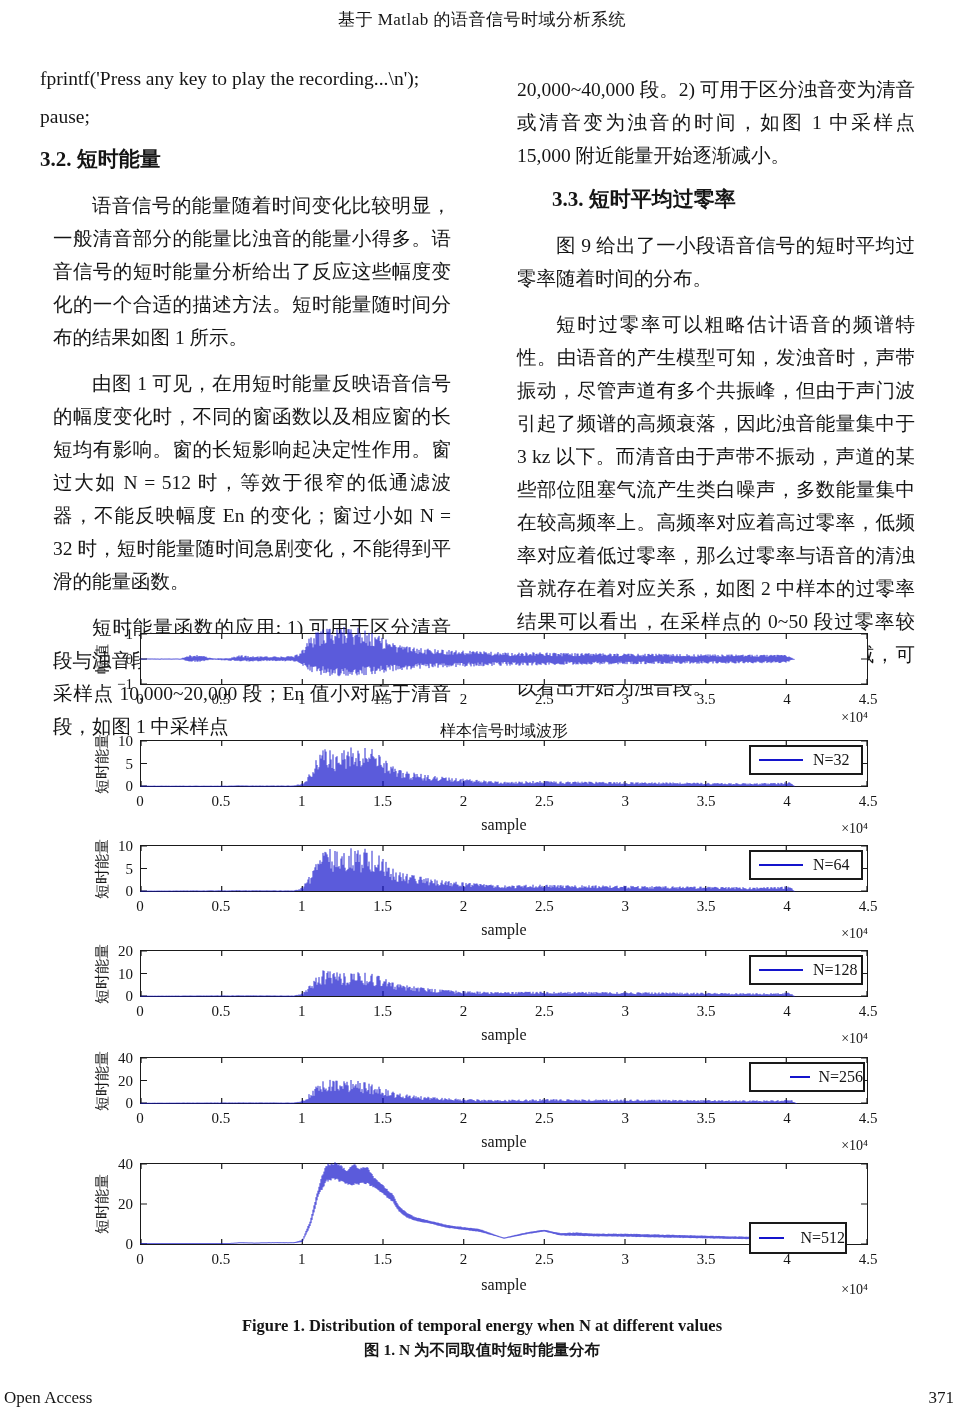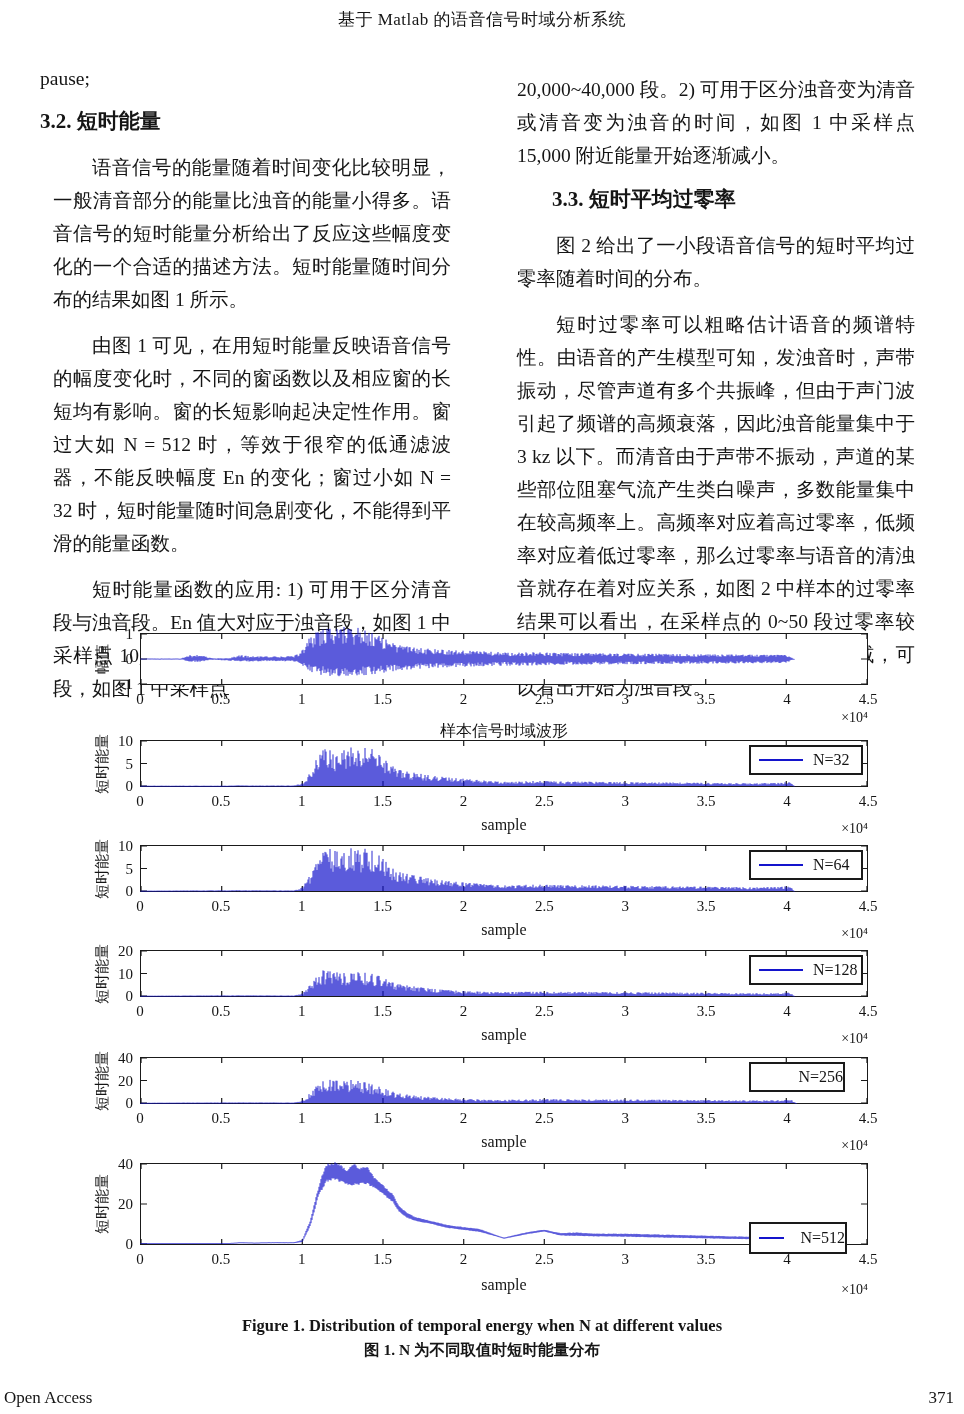--- a/index.html
+++ b/index.html
@@ -31,31 +31,32 @@
   #caption-zh{top:1340px;font-size:15.5px;}
   .footer-left{position:absolute;left:4px;top:1388px;font-size:17px;}
   .footer-right{position:absolute;right:10px;top:1388px;font-size:17px;}
 </style>
 </head>
 <body>
 
 <div class="page-title">基于 Matlab 的语音信号时域分析系统</div>
 
 <div class="col" id="col-left">
+  <div class="code-line">fprintf('Press any key to play the recording...\n');</div>
   <div class="code-line">pause;</div>
   <h3 class="sec">3.2. 短时能量</h3>
   <p class="indent">语音信号的能量随着时间变化比较明显，一般清音部分的能量比浊音的能量小得多。语音信号的短时能量分析给出了反应这些幅度变化的一个合适的描述方法。短时能量随时间分布的结果如图 1 所示。</p>
   <p class="indent">由图 1 可见，在用短时能量反映语音信号的幅度变化时，不同的窗函数以及相应窗的长短均有影响。窗的长短影响起决定性作用。窗过大如 N = 512 时，等效于很窄的低通滤波器，不能反映幅度 En 的变化；窗过小如 N = 32 时，短时能量随时间急剧变化，不能得到平滑的能量函数。</p>
   <p class="indent">短时能量函数的应用: 1) 可用于区分清音段与浊音段。En 值大对应于浊音段，如图 1 中采样点 10,000~20,000 段；En 值小对应于清音段，如图 1 中采样点</p>
 </div>
 
 <div class="col" id="col-right">
   <p>20,000~40,000 段。2) 可用于区分浊音变为清音或清音变为浊音的时间，如图 1 中采样点 15,000 附近能量开始逐渐减小。</p>
   <h3 class="sec" style="margin-top:14px;margin-left:48px;">3.3. 短时平均过零率</h3>
-  <p class="indent">图 2 给出了一小段语音信号的短时平均过零率随着时间的分布。</p>
+  <p class="indent">图 9 给出了一小段语音信号的短时平均过零率随着时间的分布。</p>
   <p class="indent">短时过零率可以粗略估计语音的频谱特性。由语音的产生模型可知，发浊音时，声带振动，尽管声道有多个共振峰，但由于声门波引起了频谱的高频衰落，因此浊音能量集中于 3 kz 以下。而清音由于声带不振动，声道的某些部位阻塞气流产生类白噪声，多数能量集中在较高频率上。高频率对应着高过零率，低频率对应着低过零率，那么过零率与语音的清浊音就存在着对应关系，如图 2 中样本的过零率结果可以看出，在采样点的 0~50 段过零率较高，是清音段，而从 50 开始过零率锐减，可以看出开始为浊音段。</p>
 </div>
 
 <div id="figure-layer">
     <div class="ylabel" style="left: 102px; top: 659px;">幅值</div>
     <div class="ytick-label" style="left: 91px; top: 625px;">1</div>
     <div class="ytick-label" style="left: 91px; top: 650px;">0</div>
     <div class="ytick-label" style="left: 91px; top: 675px;">−1</div>
     <div class="axis-box" style="left: 140px; top: 633px; width: 728px; height: 52px;"></div>
     <svg class="plot-svg" width="726" height="50" style="left: 141px; top: 634px;">
@@ -169,21 +170,21 @@
     <div class="xtick-label" style="left: 279.778px; top: 1109px;">1</div>
     <div class="xtick-label" style="left: 360.667px; top: 1109px;">1.5</div>
     <div class="xtick-label" style="left: 441.556px; top: 1109px;">2</div>
     <div class="xtick-label" style="left: 522.444px; top: 1109px;">2.5</div>
     <div class="xtick-label" style="left: 603.333px; top: 1109px;">3</div>
     <div class="xtick-label" style="left: 684.222px; top: 1109px;">3.5</div>
     <div class="xtick-label" style="left: 765.111px; top: 1109px;">4</div>
     <div class="xtick-label" style="left: 846px; top: 1109px;">4.5</div>
     <div class="xlabel" style="left: 140px; width: 728px; top: 1132px;">sample</div>
     <div class="xscale" style="left: 778px; width: 90px; top: 1137px;">×10⁴</div>
-    <div class="legend" style="left: 749px; width: 96px; top: 1062px; height: 30px; padding-left: 31px;">
+    <div class="legend" style="left: 749px; width: 116px; top: 1062px; height: 30px; padding-left: 31px;">
       <svg width="48" height="10" style="margin-left: 6px;">
         <line x1="2" y1="5" x2="46" y2="5" stroke="#1414CC" stroke-width="2.2"></line>
       </svg>
       <span>N=256</span>
     </div>
     <div class="ylabel" style="left: 102px; top: 1204px;">短时能量</div>
     <div class="ytick-label" style="left: 91px; top: 1155px;">40</div>
     <div class="ytick-label" style="left: 91px; top: 1195px;">20</div>
     <div class="ytick-label" style="left: 91px; top: 1235px;">0</div>
     <div class="axis-box" style="left: 140px; top: 1163px; width: 728px; height: 82px;"></div>

